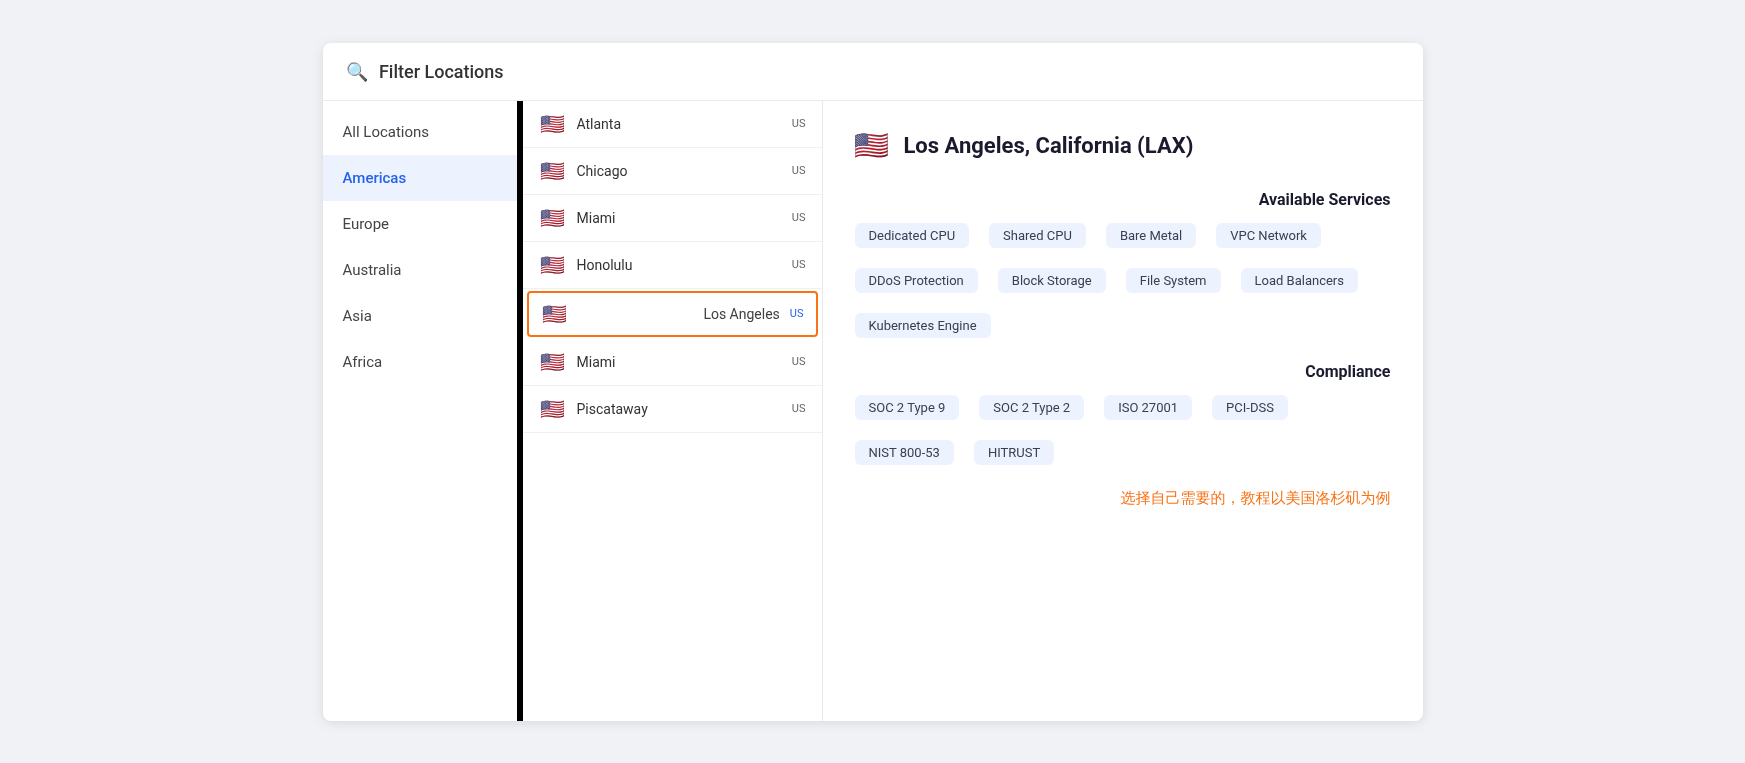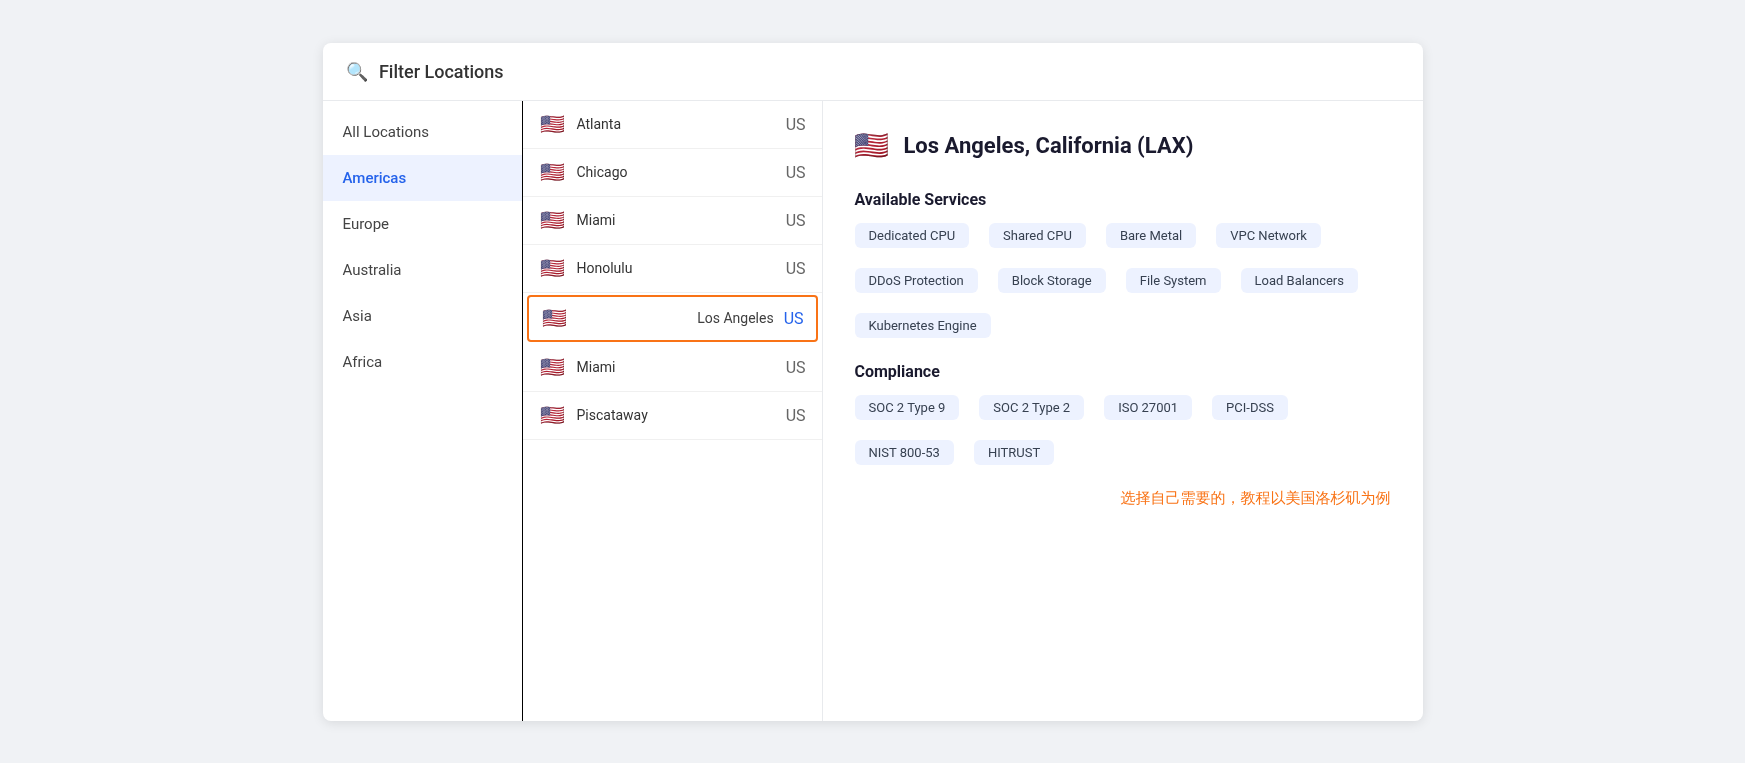--- a/index.html
+++ b/index.html
@@ -37,21 +37,21 @@
       color: #333;
     }
     
     .main-body {
       display: flex;
       height: 620px;
     }
     
     .region-list {
       width: 200px;
-      border-right: 1px solid #000000;
+      border-right: 6px solid #000000;
       padding: 8px 0;
       flex-shrink: 0;
     }
     .region-item {
       padding: 14px 20px;
       font-size: 15px;
       color: #444;
       cursor: pointer;
     }
     .region-item.active {
@@ -100,21 +100,21 @@
       align-items: center;
       justify-content: center;
       font-size: 20px;
     }
     .city-name {
       flex: 1;
       font-size: 14px;
       color: #333;
     }
     .city-code {
-      font-size: 16px;
+      font-size: 11px;
       color: #666;
     }
     .city-item.selected .city-code {
       color: #2563eb;
     }
     
     .detail-panel {
       flex: 1;
       padding: 28px 32px;
       overflow-y: auto;
@@ -131,20 +131,21 @@
     .detail-title {
       font-size: 22px;
       font-weight: 700;
       color: #1a1a2e;
     }
     .section-title {
       font-size: 16px;
       font-weight: 700;
       color: #1a1a2e;
       margin-bottom: 14px;
+      text-align: right;
     }
     .tags-wrap {
       display: flex;
       flex-wrap: wrap;
       gap: 20px;
       margin-bottom: 24px;
     }
     .tag {
       background: #edf2ff;
       color: #374151;

